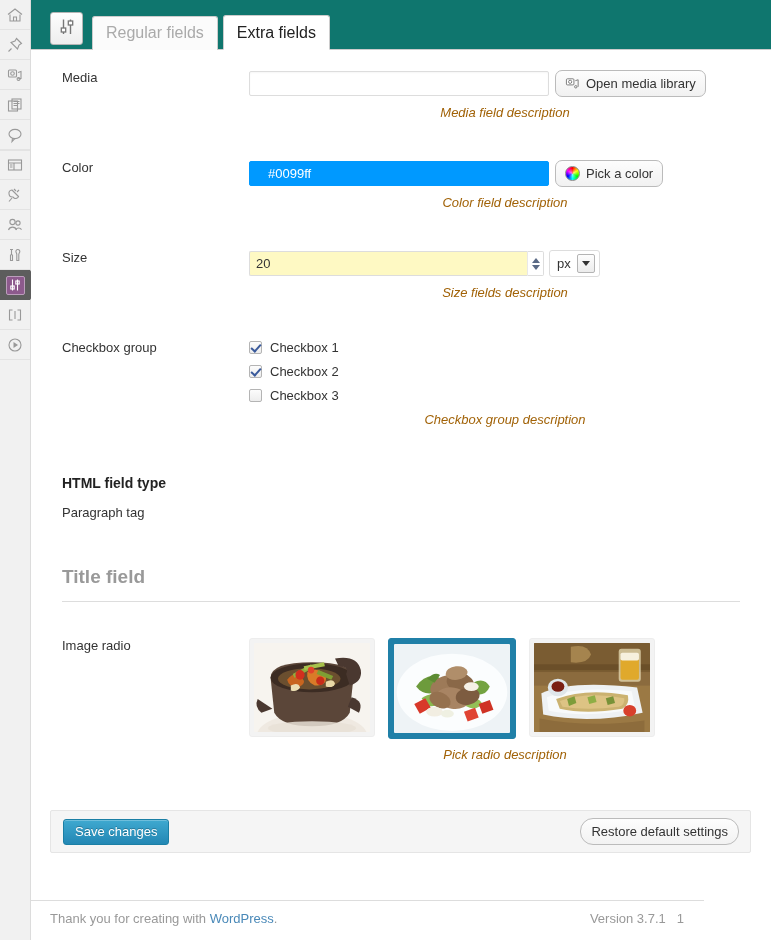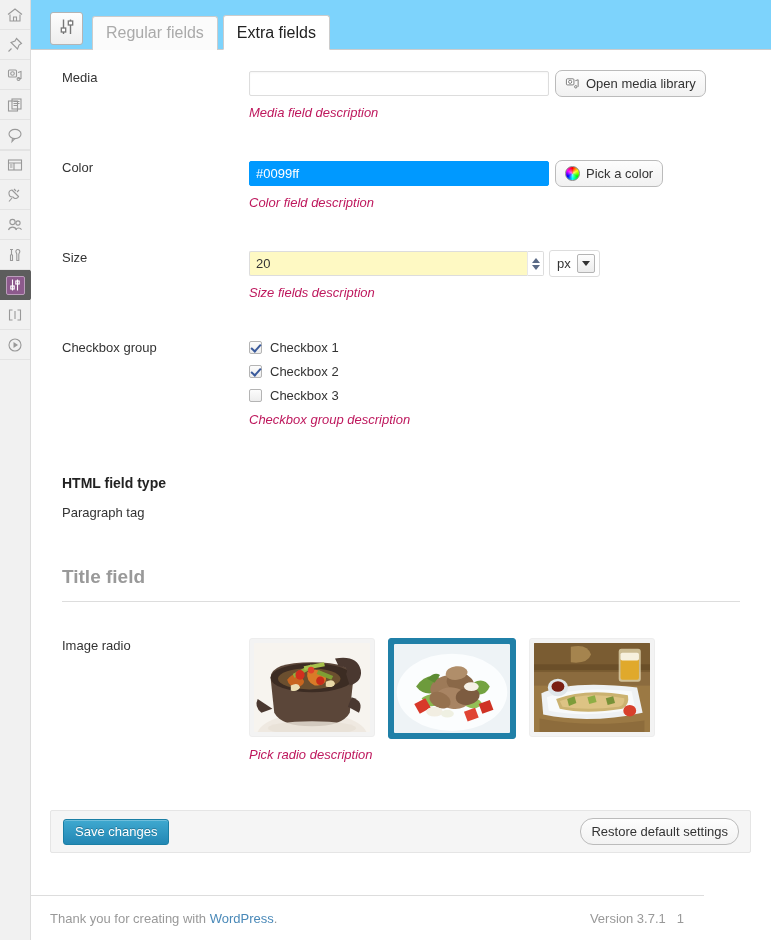--- a/index.html
+++ b/index.html
@@ -76,21 +76,21 @@
     background: #ffffff;
     overflow: hidden;
   }
 
   
   #tabwrap {
     position: relative;
     height: 50px;
     padding: 9px 0 0 19px;
     border-bottom: 1px solid #cccccc;
-    background: #7dd3fc;
+    background: #0f766e;
   }
   .tabrow { display: flex; align-items: flex-end; height: 40px; }
   .tabicon-btn {
     width: 33px; height: 33px;
     border: 1px solid #b4b4b4;
     border-radius: 3px;
     background: linear-gradient(180deg,#fdfdfd 0%, #eeeeee 100%);
     display: flex; align-items: center; justify-content: center;
     margin-right: 9px;
     margin-bottom: 4px;
@@ -134,43 +134,44 @@
     font-weight: normal;
     color: #333333;
     line-height: 1.3;
   }
   .ftd {
     flex: 1;
     padding: 20px 10px 20px 0;
   }
   .desc {
     font-style: italic;
-    color: #be185d;
+    color: #a16207;
     font-size: 13px;
     margin-top: 8px;
+    text-align: center;
   }
   .inline-wrap { display: flex; align-items: center; }
 
   input.text-field {
     width: 300px;
     height: 25px;
     padding: 2px 6px;
     border: 1px solid #dddddd;
     border-radius: 2px;
     background: #ffffff;
     font-family: "Liberation Sans", sans-serif;
     font-size: 13px;
     color: #333;
     outline: none;
     box-shadow: inset 0 1px 2px rgba(0,0,0,0.04);
   }
   input.color-field {
     width: 300px;
     height: 25px;
-    padding: 2px 6px;
+    padding: 2px 18px;
     border: 1px solid #0099ff;
     border-radius: 2px;
     background: #0099ff;
     color: #ffffff;
     font-family: "Liberation Sans", sans-serif;
     font-size: 13px;
     outline: none;
   }
   input.num-field {
     width: 278px;
@@ -363,21 +364,21 @@
     font-family: "Liberation Sans", sans-serif;
     font-size: 13px;
     cursor: pointer;
   }
 
   
   #wpfooter {
     position: absolute;
     left: 31px; bottom: 0;
     width: 673px;
-    padding: 15px 20px 14px 19px;
+    padding: 10px 20px 14px 19px;
     border-top: 1px solid #dddddd;
     display: flex;
     align-items: center;
     justify-content: space-between;
     font-size: 13px;
     color: #999999;
     background: #ffffff;
   }
   #wpfooter a { color: #4a89b8; text-decoration: none; }
   .footer-right { display: flex; align-items: center; gap: 11px; color:#999999; }

